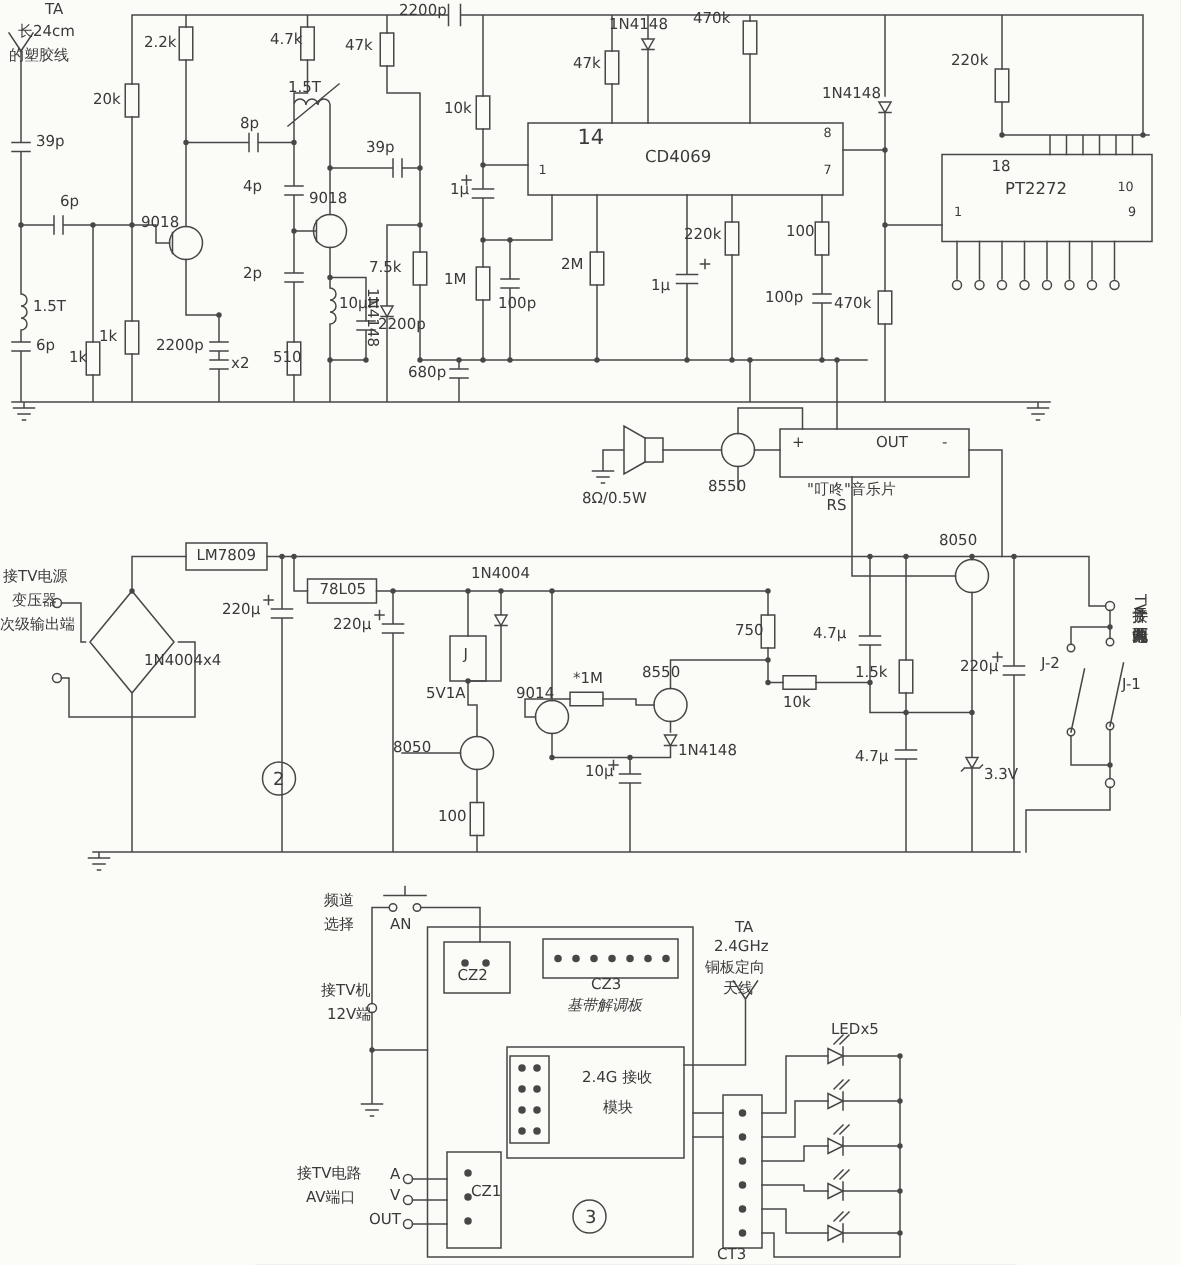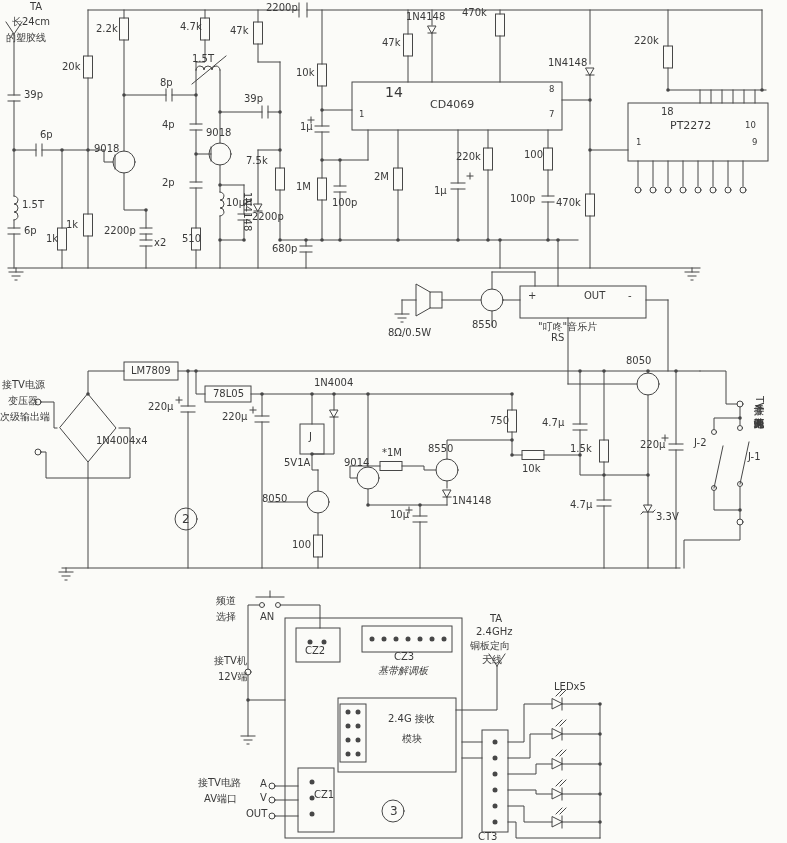--- a/index.html
+++ b/index.html
@@ -367,21 +367,21 @@
       <span class="lbl" style="left: 162px; top: 178px;">2p</span>
       <span class="lbl" style="left: 226px; top: 198px;">10μH</span>
       <span class="lbl" style="left: 104px; top: 226px;">2200p</span>
       <span class="lbl" style="left: 154px; top: 238px;">x2</span>
       <span class="lbl" style="left: 182px; top: 234px;">510</span>
       <span class="lbl" style="left: 252px; top: 212px;">2200p</span>
       <span class="lbl" style="left: 180px; top: 22px;">4.7k</span>
       <span class="lbl" style="left: 230px; top: 26px;">47k</span>
       <span class="lbl" style="left: 266px; top: 3px;">2200p</span>
       <span class="lbl" style="left: 244px; top: 94px;">39p</span>
-      <span class="lbl" style="left: 246px; top: 156px; text-align: right;">7.5k</span>
+      <span class="lbl" style="left: 246px; top: 174px; text-align: right;">7.5k</span>
       <span class="lbl vert" style="left: 242px; top: 192px;">1N4148</span>
       <span class="lbl" style="left: 296px; top: 68px;">10k</span>
       <span class="lbl" style="left: 300px; top: 122px;">1μ</span>
       <span class="lbl" style="left: 296px; top: 182px;">1M</span>
       <span class="lbl" style="left: 272px; top: 244px;">680p</span>
       <span class="lbl" style="left: 332px; top: 198px;">100p</span>
       <span class="lbl" style="left: 430px; top: 99px; font-size: 11px;">CD4069</span>
       <span class="lbl" style="left: 357px; top: 85px; font-size: 14px; margin-left: 28px;">14</span>
       <span class="lbl" style="left: 359px; top: 110px; font-size: 8.5px;">1</span>
       <span class="lbl" style="left: 549px; top: 85px; font-size: 8.5px;">8</span>

